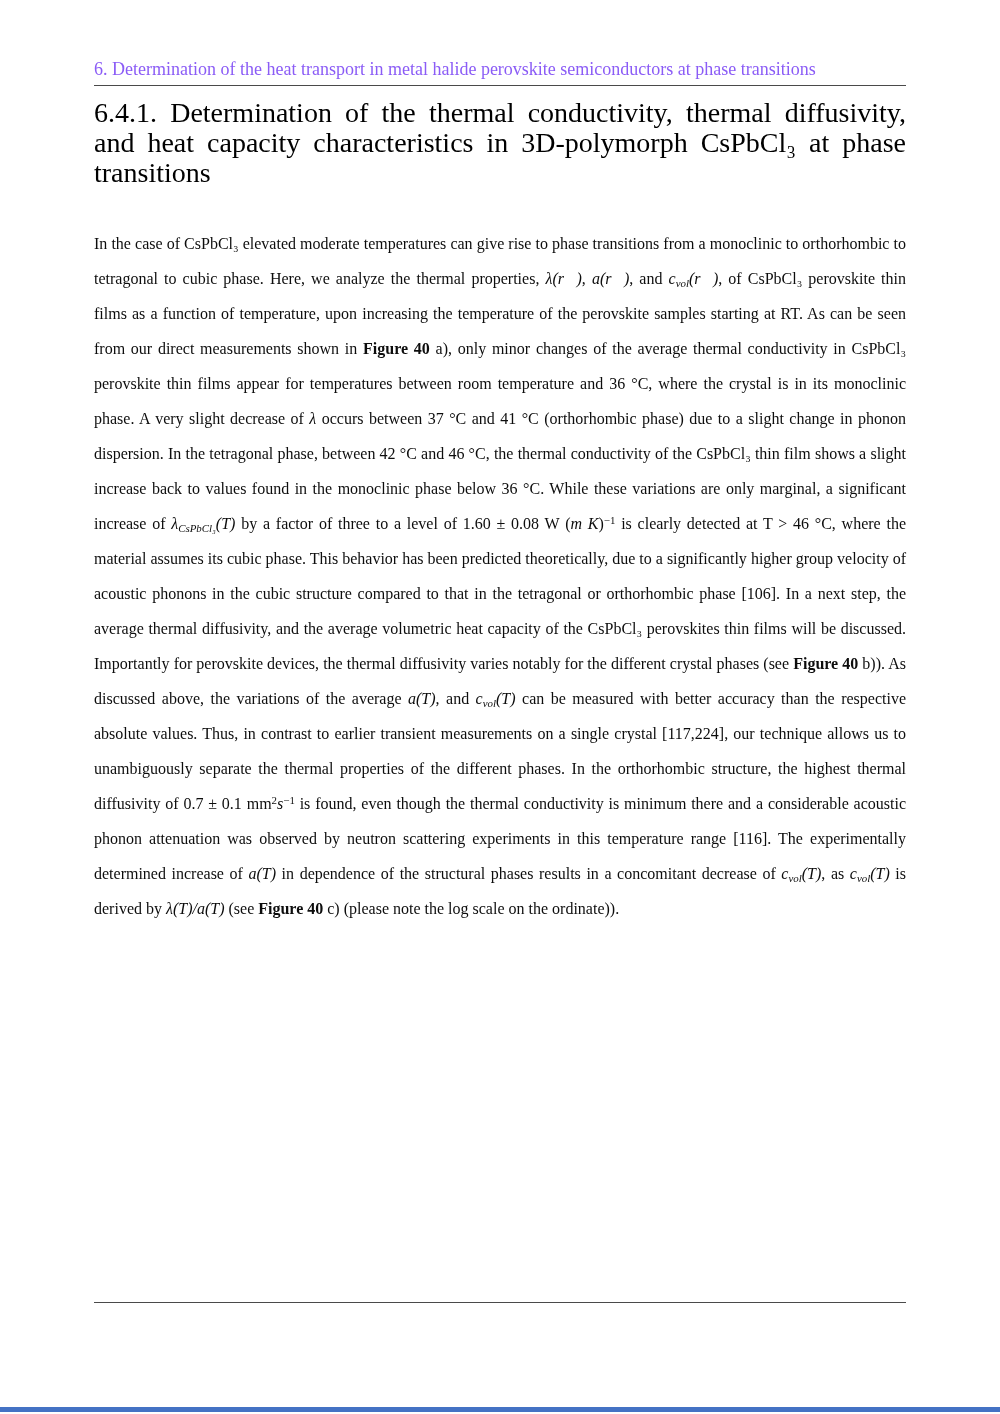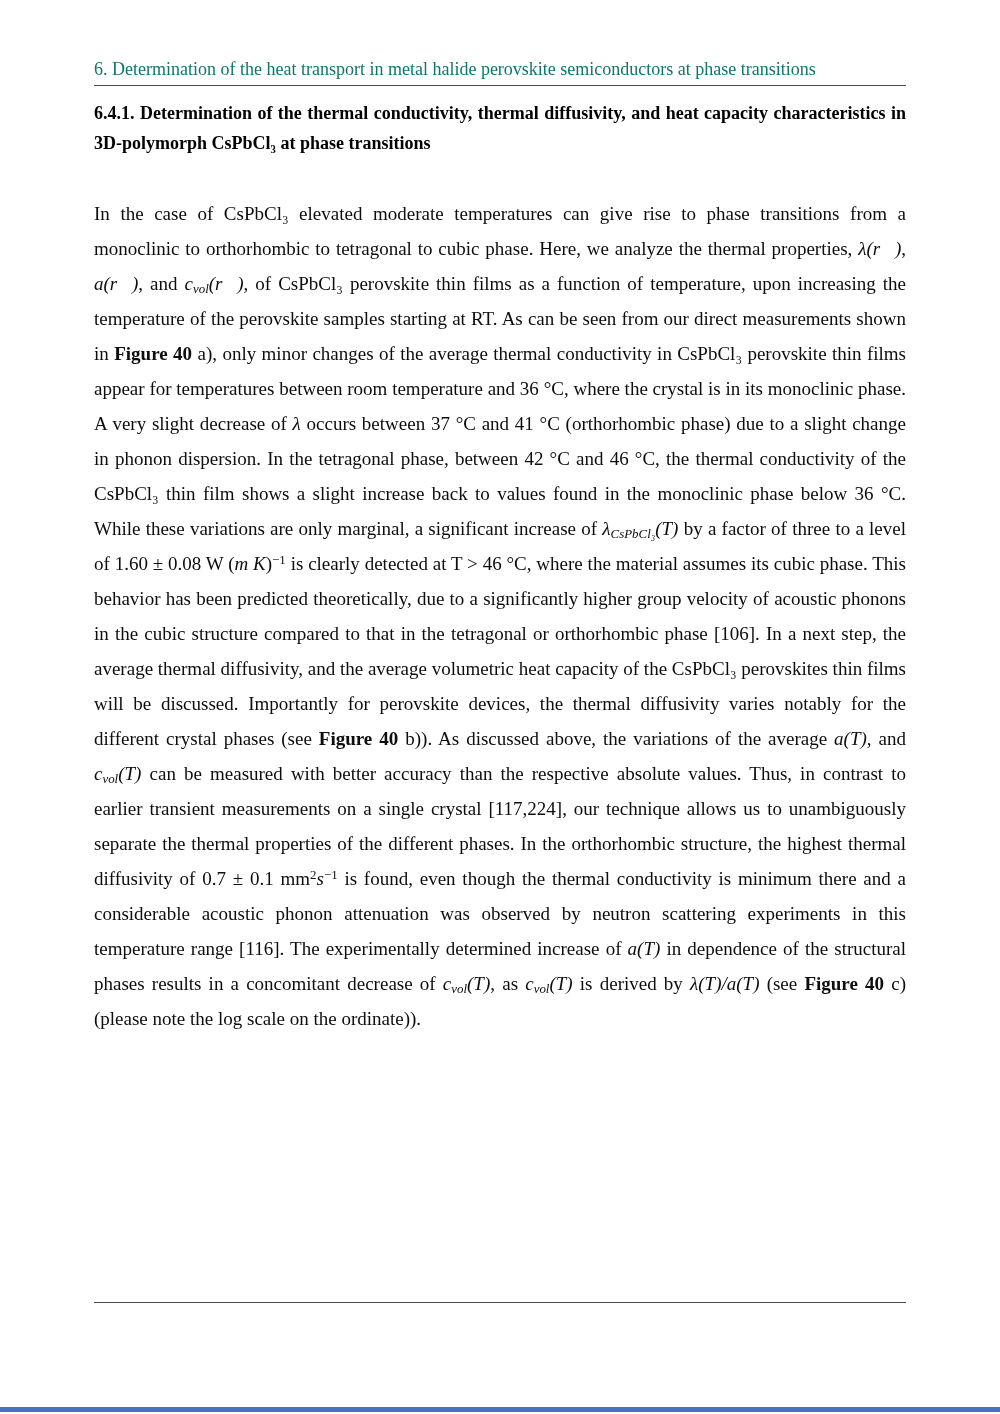--- a/index.html
+++ b/index.html
@@ -12,38 +12,38 @@
     position: relative;
     overflow: hidden;
   }
   .content {
     padding: 58px 94px 0 94px;
   }
   .running-header {
     font-size: 18px;
     line-height: 22px;
     text-align: justify;
-    color: #0f766e;
+    color: #8b5cf6;
   }
   .header-rule {
     border: none;
     border-top: 1.5px solid #4a4a4a;
     margin: 5px 0 0 0;
   }
   .section-heading {
-    font-size: 18px;
-    font-weight: bold;
+    font-size: 28px;
+    font-weight: normal;
     line-height: 30px;
     text-align: justify;
     margin: 12px 0 0 0;
     color: #000000;
   }
   .body-paragraph {
     margin: 38px 0 8px 0;
-    font-size: 19px;
+    font-size: 16px;
     line-height: 35px;
     text-align: justify;
     color: #0d0d0d;
   }
   .rb { font-weight: bold; }
   .ri { font-style: italic; }
   sub, sup { line-height: 0; font-size: 68%; }
   sub { vertical-align: -0.25em; }
   sup { vertical-align: 0.5em; }
   .footer {

